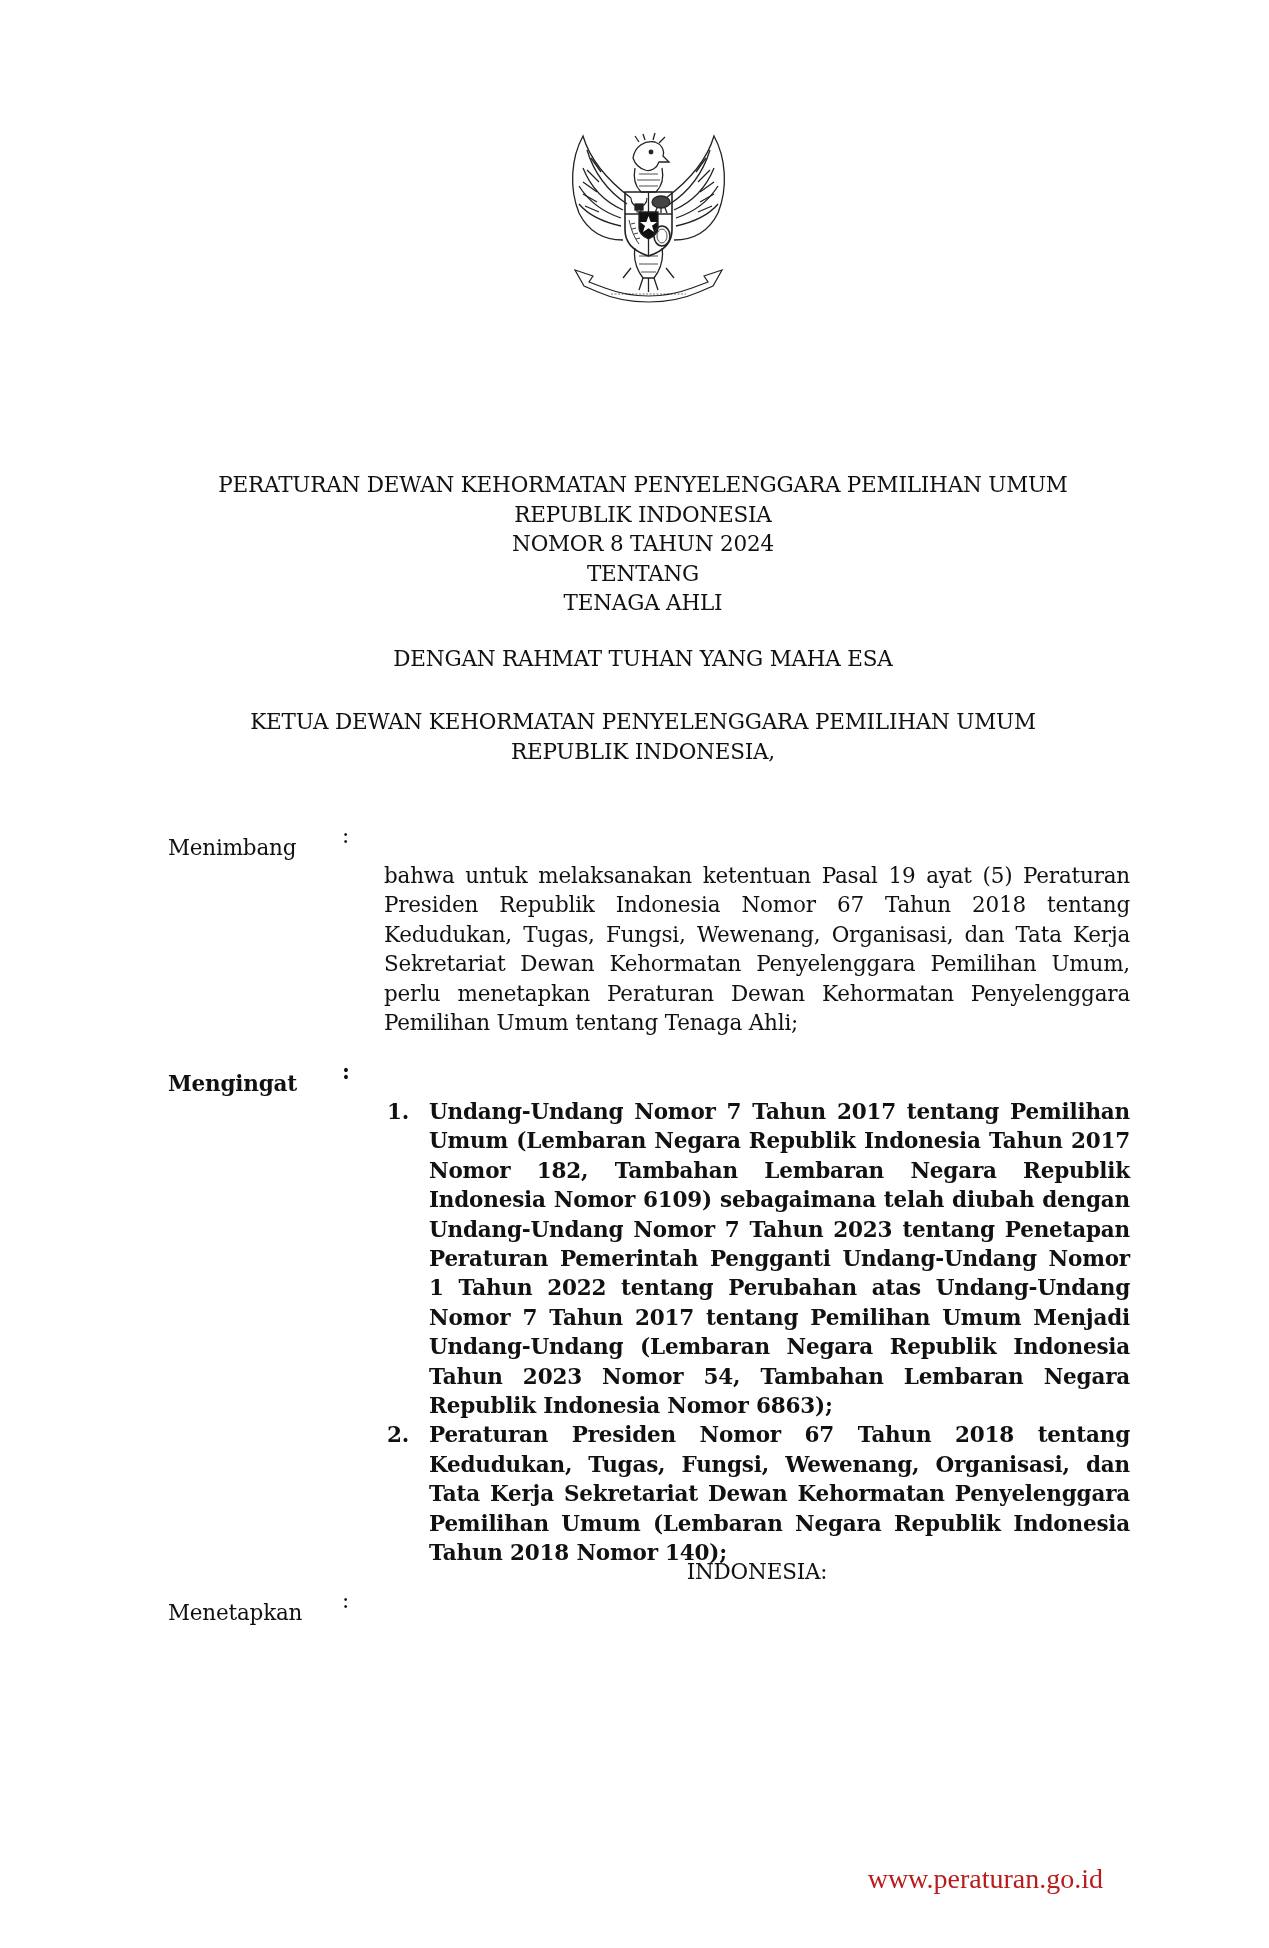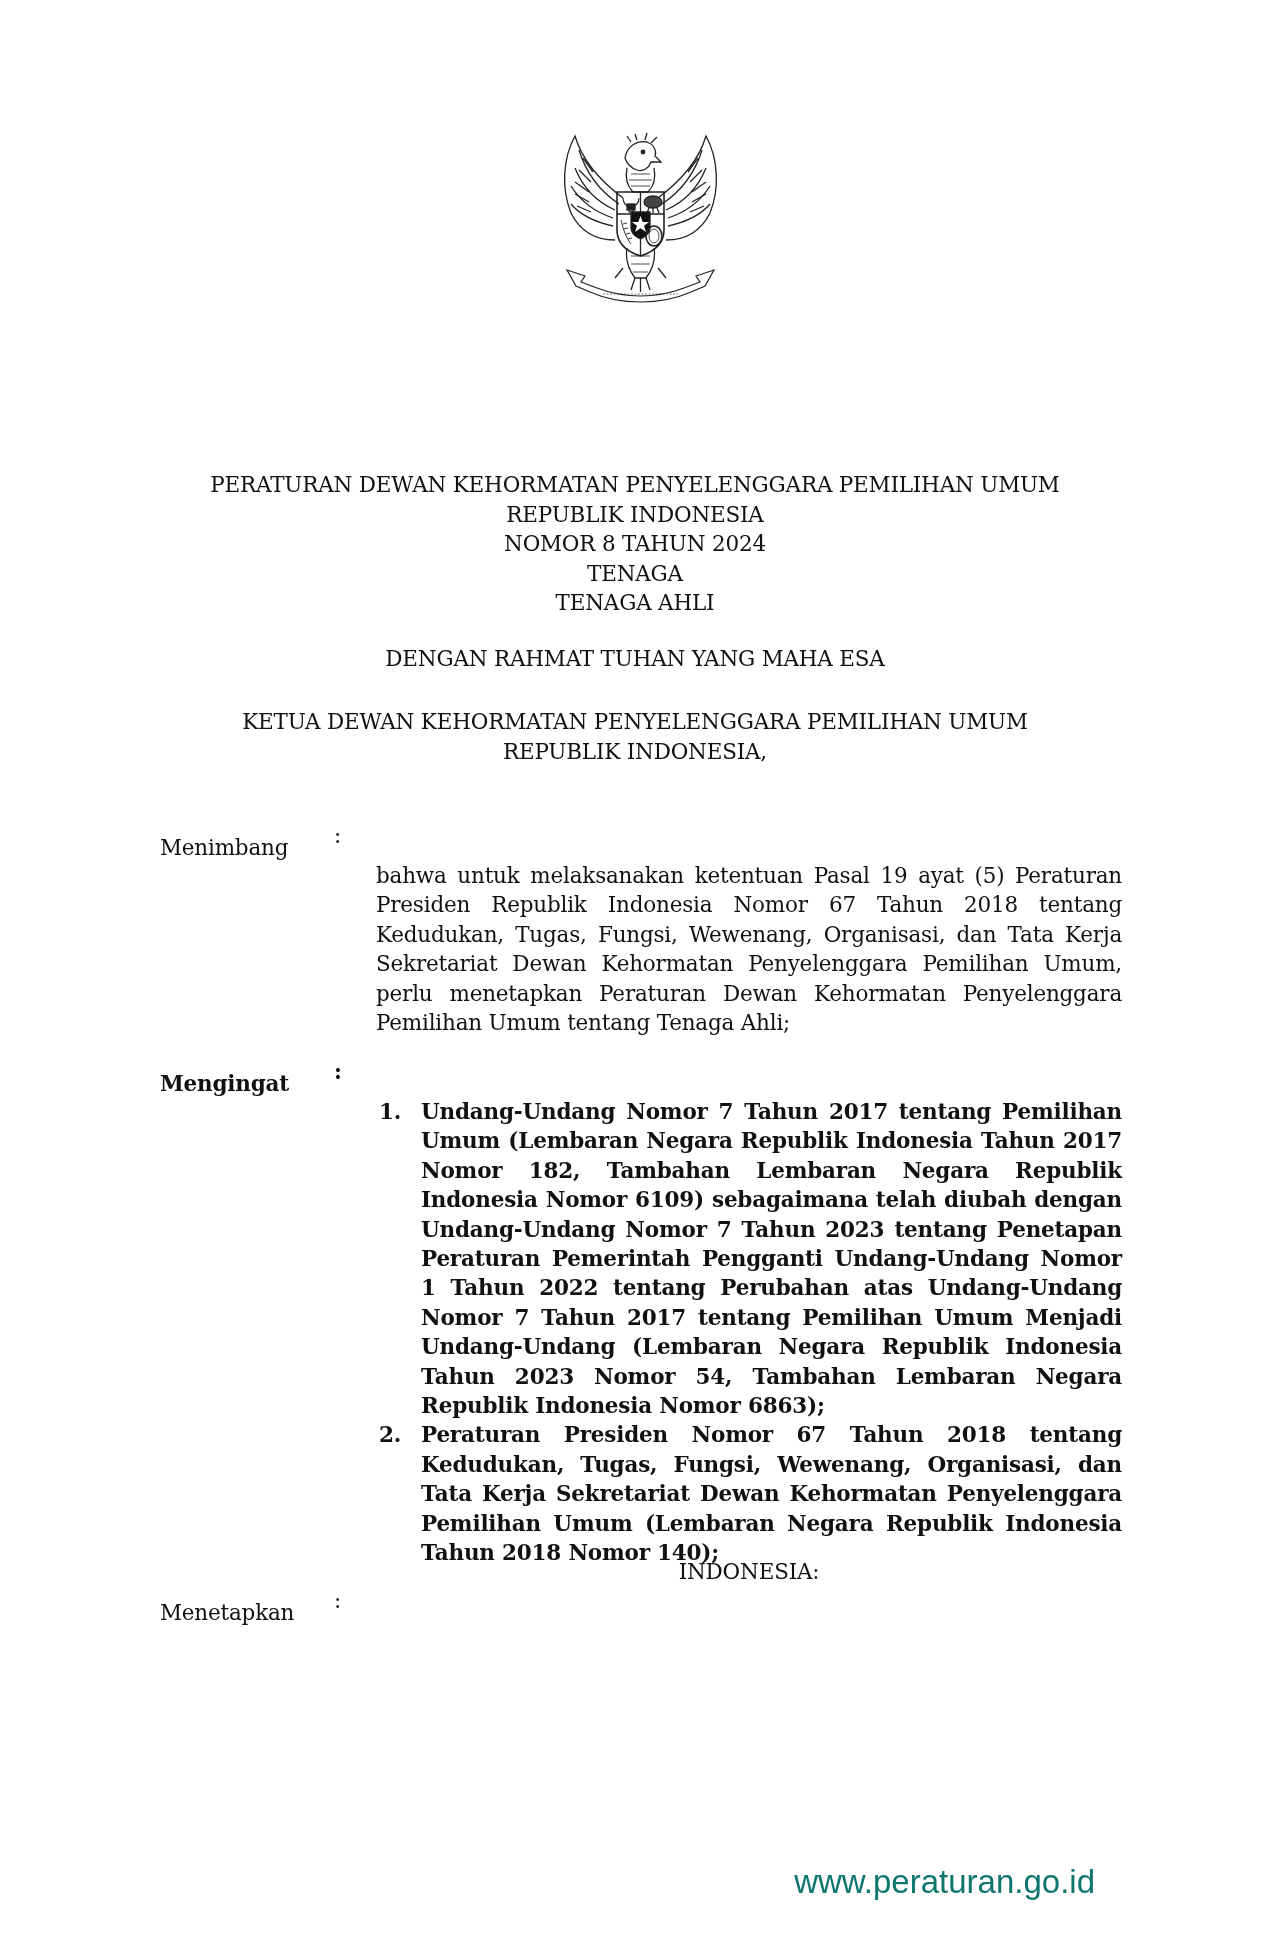--- a/index.html
+++ b/index.html
@@ -10,21 +10,21 @@
     body {
       width: 1269px;
       height: 1948px;
       position: relative;
       overflow: hidden;
       font-family: "DejaVu Serif", "Liberation Serif", serif;
       color: #111111;
     }
     .page {
       position: absolute;
-      left: 0; top: 0;
+      left: 8px; top: 0;
       width: 1241px;
       height: 1948px;
     }
     .emblem {
       position: absolute;
       left: 553px;
       top: 128px;
       width: 175px;
       height: 180px;
     }
@@ -99,23 +99,23 @@
       box-sizing: border-box;
     }
     .list-text {
       flex: 1 1 auto;
       text-align: justify;
     }
     .footer-url {
       position: absolute;
       right: 146px;
       top: 1863px;
-      font-family: Liberation Sans, sans-serif;
-      font-size: 33px;
-      color: #0f766e;
+      font-family: Liberation Serif, serif;
+      font-size: 28px;
+      color: #b91c1c;
     }
   </style>
 </head>
 <body>
 
 <div class="page">
 
   <svg class="emblem" viewBox="0 0 175 180" xmlns="http://www.w3.org/2000/svg" fill="none" stroke="#222" stroke-width="1.3">
 
     <path d="M70 70 C50 55 30 35 22 8 C10 30 8 60 18 85 C28 105 45 112 62 112"></path>
@@ -165,21 +165,21 @@
     <path d="M70 140 L62 150 M105 140 L113 150"></path>
 
     <path d="M14 142 L32 148 L28 154 L44 160 C60 166 74 168 87.5 168 C101 168 115 166 131 160 L147 154 L143 148 L161 142 L152 158 L138 164 C120 172 104 174 87.5 174 C71 174 55 172 37 164 L23 158 Z" stroke-width="1.2"></path>
     <path d="M50 166 L125 166" stroke-width="0.6" stroke-dasharray="2 1.5"></path>
   </svg>
 
   <div class="center-block title-block">
     <div>PERATURAN DEWAN KEHORMATAN PENYELENGGARA PEMILIHAN UMUM</div>
     <div>REPUBLIK INDONESIA</div>
     <div>NOMOR 8 TAHUN 2024</div>
-    <div>TENAGA</div>
+    <div>TENTANG</div>
     <div>TENAGA AHLI</div>
   </div>
 
   <div class="center-block rahmat-block">DENGAN RAHMAT TUHAN YANG MAHA ESA</div>
 
   <div class="center-block ketua-block">
     <div>KETUA DEWAN KEHORMATAN PENYELENGGARA PEMILIHAN UMUM</div>
     <div>REPUBLIK INDONESIA,</div>
   </div>
 

